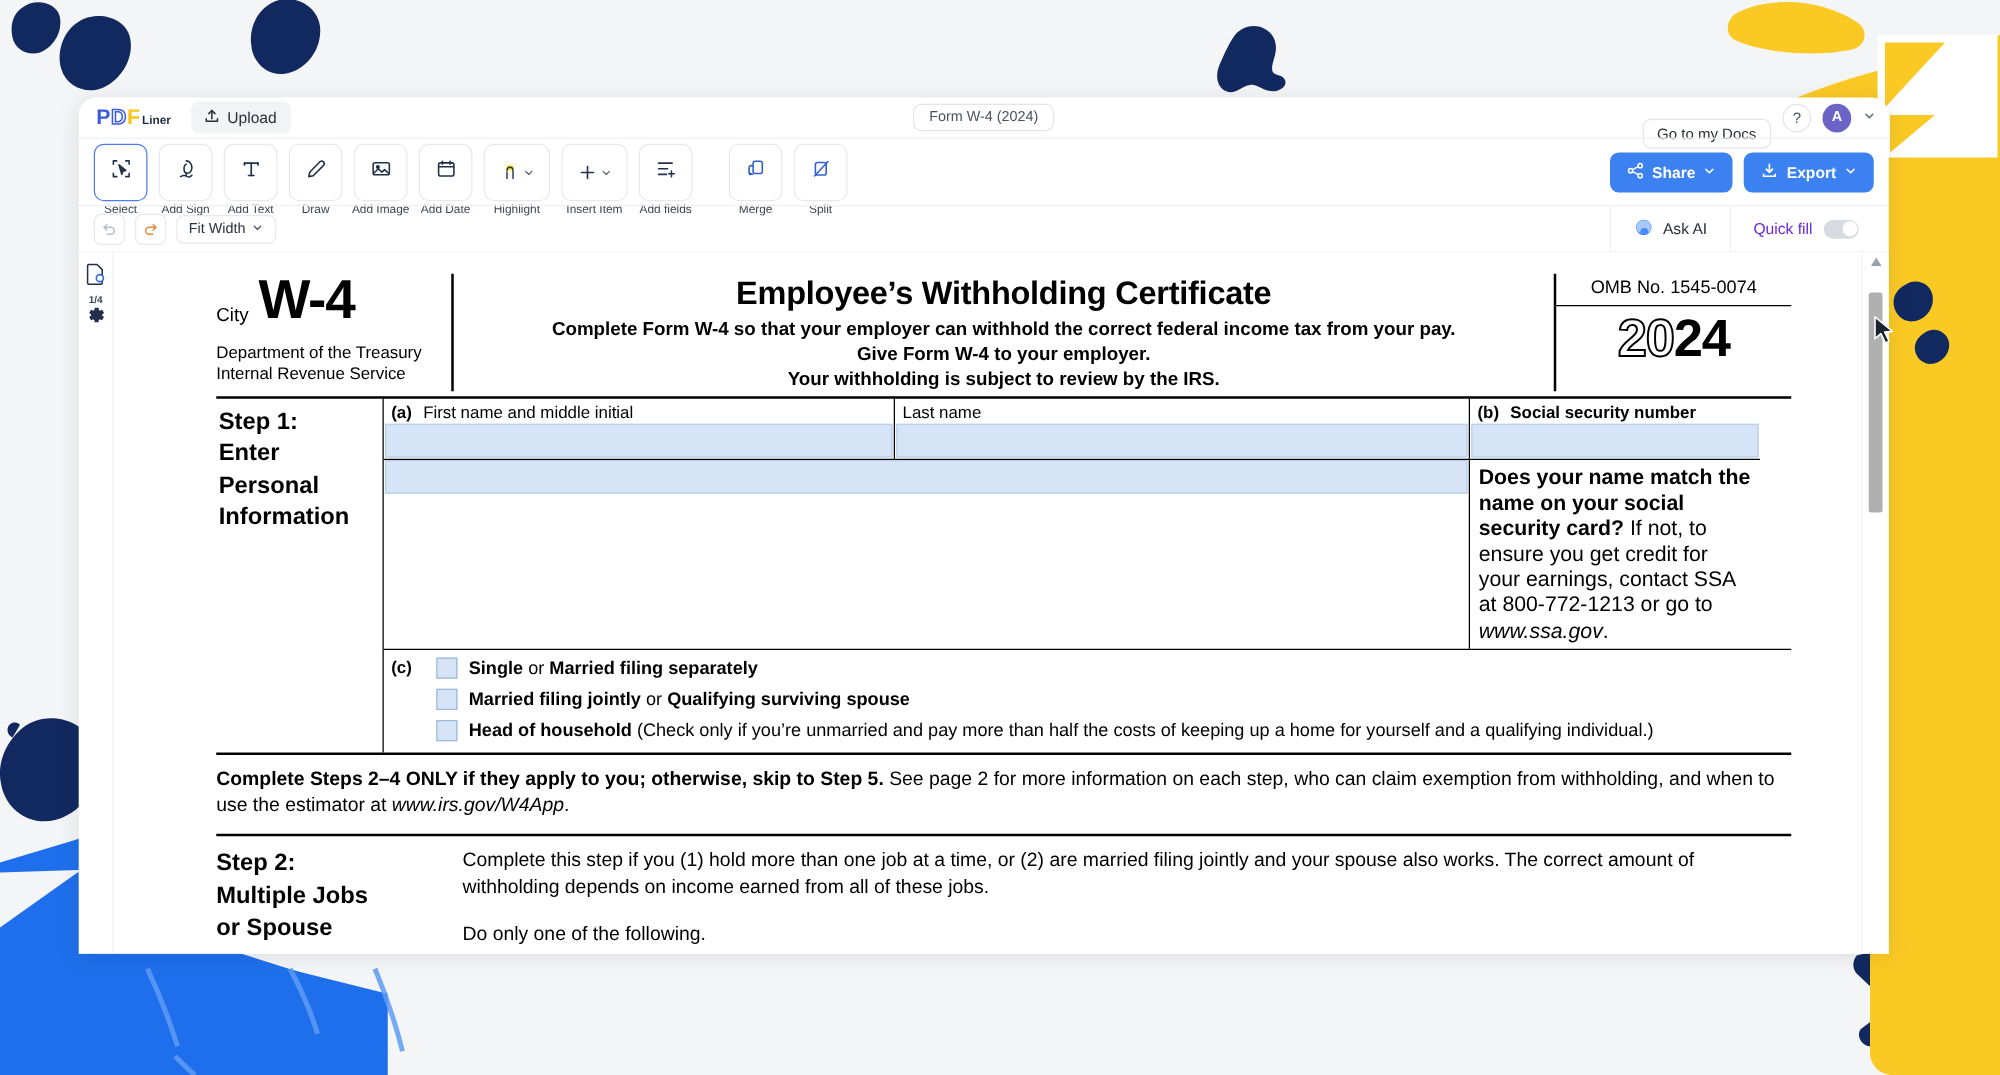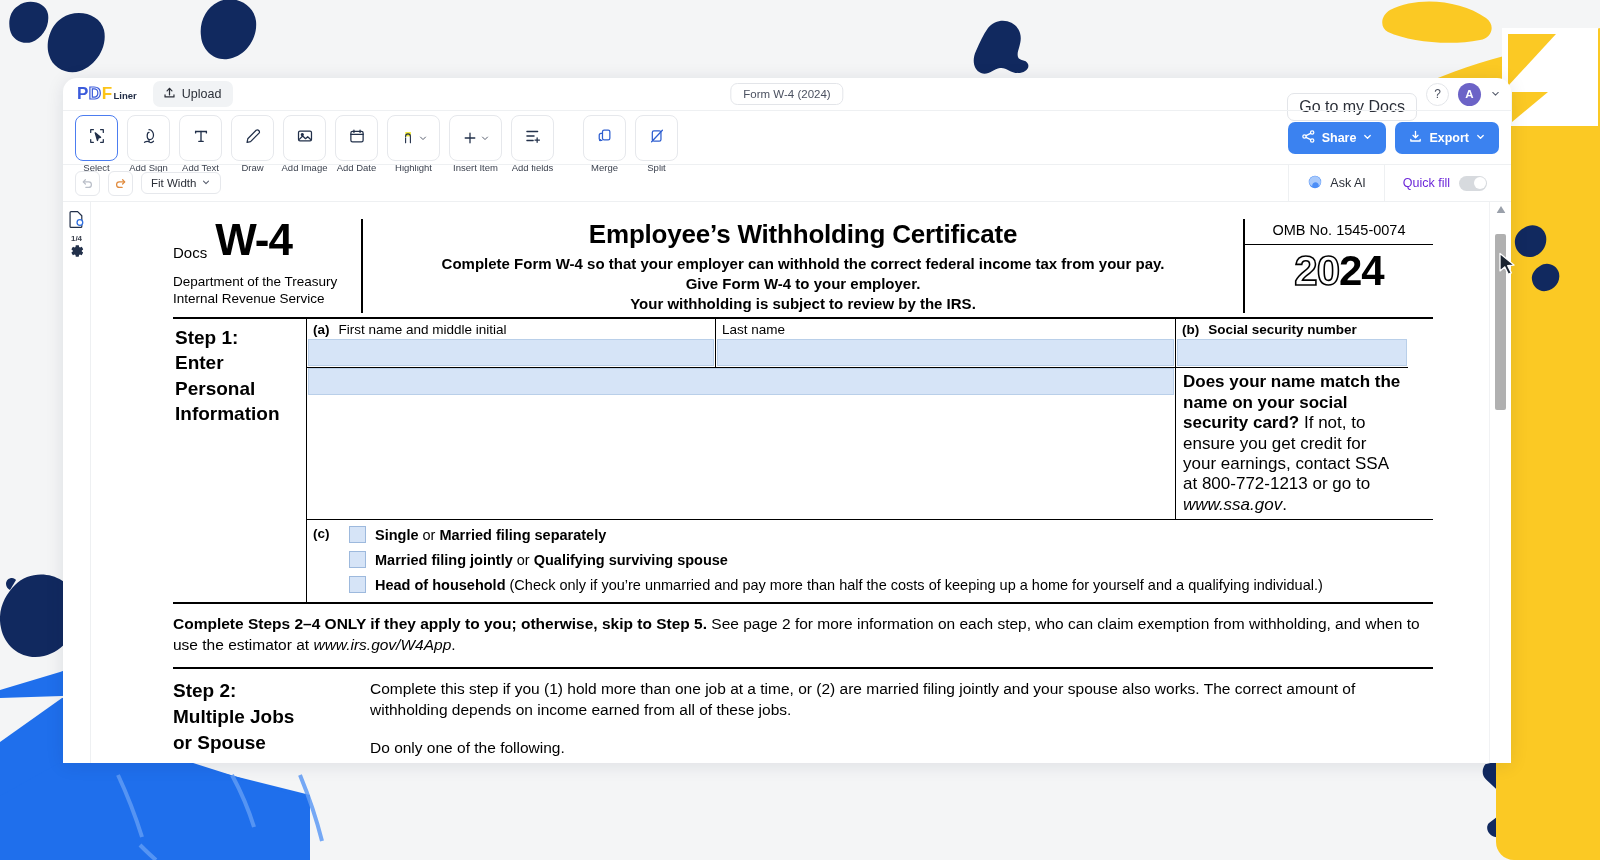--- a/index.html
+++ b/index.html
@@ -43,21 +43,21 @@
     font-size: 12.5px; color: #2b2f38; cursor: pointer;
   }
   .doc-chip {
     position: absolute; left: 50%; transform: translateX(-50%);
     border: 1px solid #e3e5e9; border-radius: 7px;
     padding: 4px 12px; font-size: 11.5px; color: #4b5160; background: #fff;
   }
   .topbar-right { margin-left: auto; display: flex; align-items: center; gap: 9px; }
   .docs-btn {
     border: 1px solid #e3e5e9; border-radius: 7px;
-    padding: 4px 11px; font-size: 16px; color: #2b2f38; background: #fff; cursor: pointer; margin-top: 25px;
+    padding: 4px 11px; font-size: 12px; color: #2b2f38; background: #fff; cursor: pointer; margin-top: 25px;
   }
   .help-btn {
     width: 23px; height: 23px; border-radius: 50%; border: 1px solid #e3e5e9;
     display: flex; align-items: center; justify-content: center;
     font-size: 12px; color: #4b5160; background: #fff; cursor: pointer;
   }
   .avatar {
     width: 23px; height: 23px; border-radius: 50%; background: #6c63c7;
     color: #fff; font-size: 11.5px; font-weight: 700;
     display: flex; align-items: center; justify-content: center;
@@ -548,21 +548,21 @@
           </span>
         </div>
       </div>
 
       <div class="canvas">
         <div class="form">
 
           <div class="f-head">
             <div class="f-head-l">
               <div class="fh-row1">
-                <span class="fh-form">Docs</span>
+                <span class="fh-form">City</span>
                 <span class="fh-w4">W-4</span>
               </div>
               <div class="fh-dept">
                 <div>Department of the Treasury</div>
                 <div>Internal Revenue Service</div>
               </div>
             </div>
             <div class="f-head-c">
               <div class="fh-title">Employee’s Withholding Certificate</div>
               <div class="fh-sub">Complete Form W-4 so that your employer can withhold the correct federal income tax from your pay.</div>

